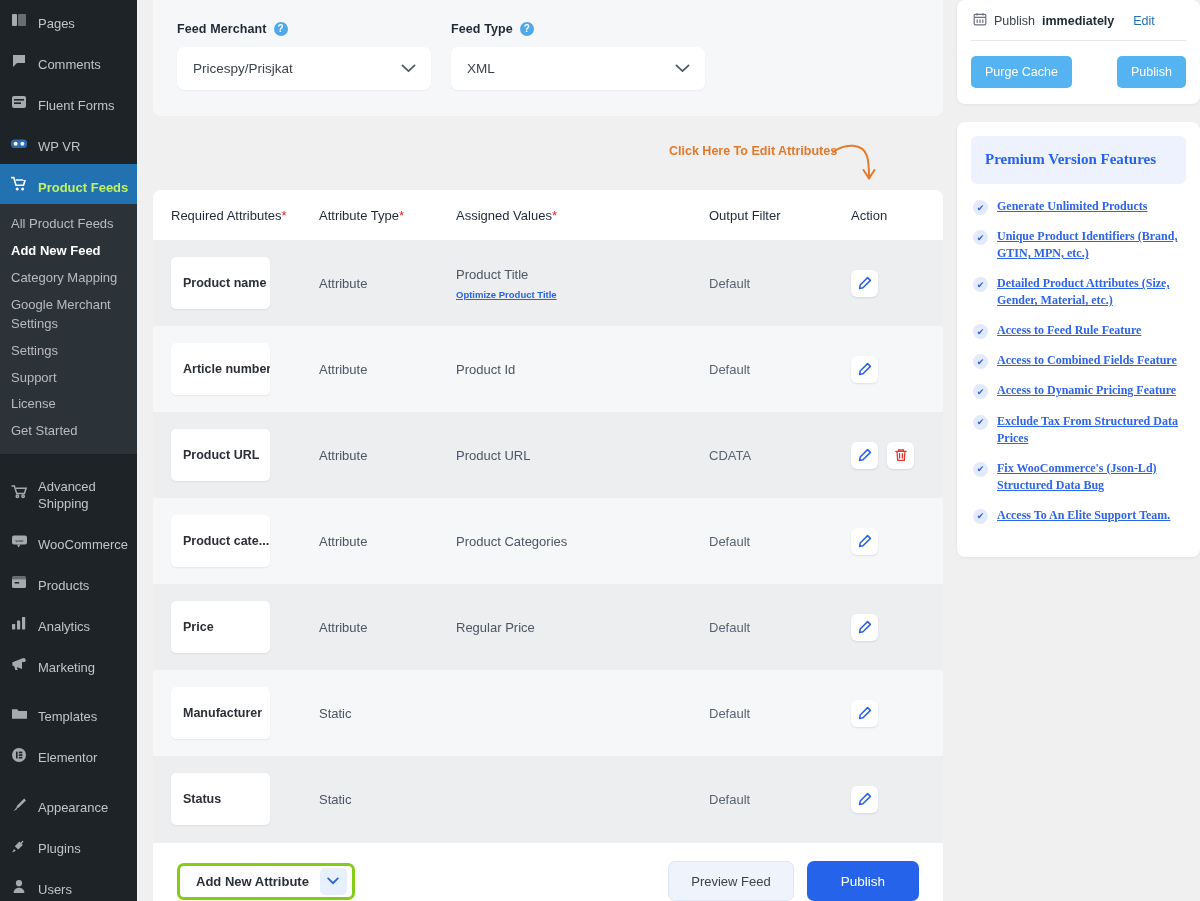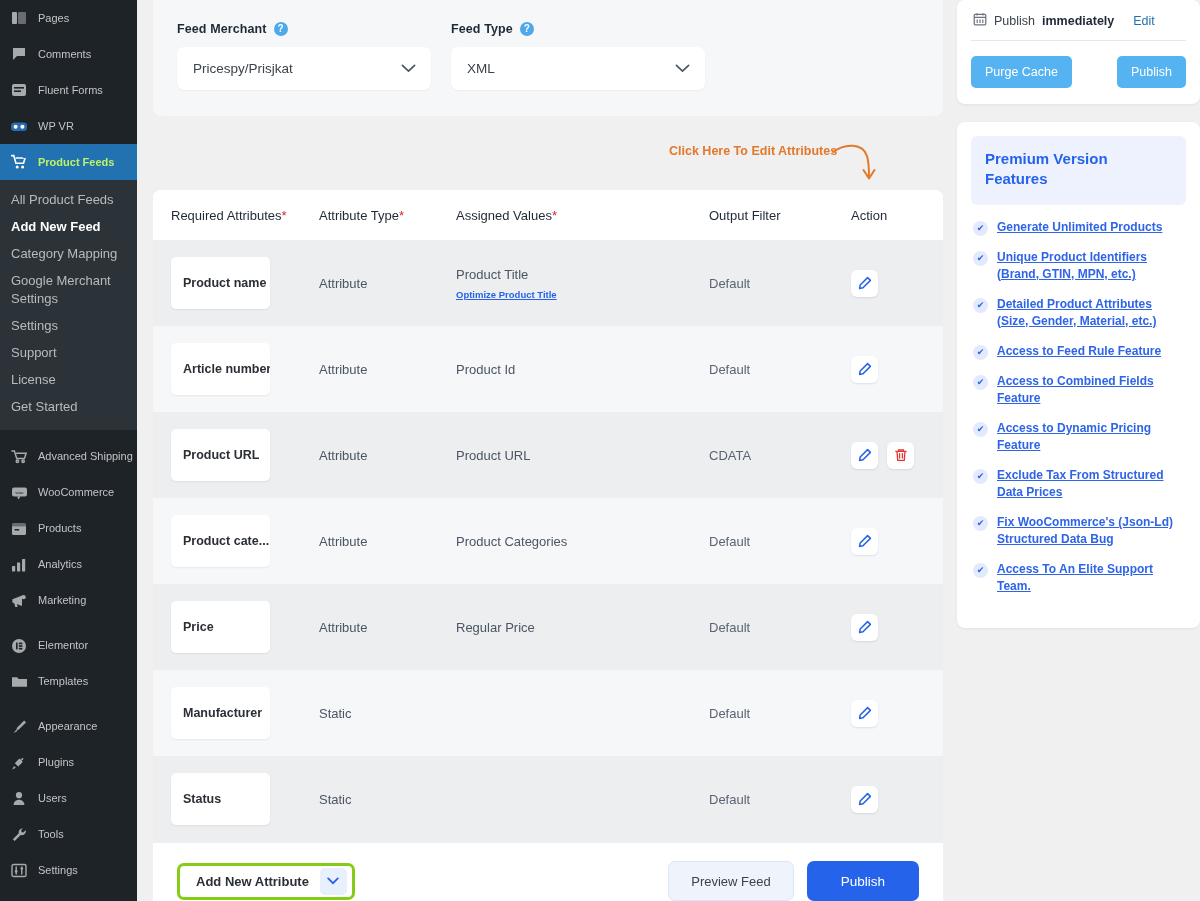--- a/index.html
+++ b/index.html
@@ -15,21 +15,21 @@
   .sidebar {
     width: 137px; flex: 0 0 137px; height: 901px;
     background: #1d2327; color: #c3c4c7;
     font-size: 13px; position: relative; overflow: hidden;
   }
   .menu-item {
     display: flex; align-items: center; gap: 9px;
     padding: 8px 0 8px 9px; line-height: 1.3;
     color: #c3c4c7; cursor: pointer;
   }
-  .menu-item .mlabel { font-size: 11px; }
+  .menu-item .mlabel { font-size: 13px; margin-top: 8px; }
   .menu-item.active {
     background: #2271b1; color: #bef264; font-weight: 700;
     position: relative;
   }
   .menu-item.active::after {
     content: ""; position: absolute; right: -8px; top: 50%;
     transform: translateY(-50%);
     border-top: 8px solid transparent; border-bottom: 8px solid transparent;
     border-right: 8px solid #f0f0f1;
   }
@@ -187,20 +187,21 @@
   .pub-btns { display: flex; justify-content: space-between; padding-top: 15px; }
   .btn-sky {
     background: #54B3F0; color: #fff; border-radius: 5px;
     height: 32px; display: flex; align-items: center; padding: 0 14px;
     font-size: 12.5px; cursor: pointer;
   }
 
   .prem-card {
     background: #fff; border-radius: 8px; padding: 14px 14px 20px 14px;
     box-shadow: 0 1px 3px rgba(16,24,40,.06);
+    font-family: Liberation Serif, serif;
   }
   .prem-head {
     background: #EEF2FE; border-radius: 6px; padding: 13px 14px 15px 14px;
     color: #2563EB; font-size: 15px; font-weight: 700; line-height: 1.35;
     margin-bottom: 14px;
   }
   .prem-item {
     display: flex; gap: 9px; align-items: flex-start; padding: 0 0 13px 2px;
   }
   .chk {
@@ -339,38 +340,38 @@
             <path d="M3.1 8.8l1.2 4.2h2.3l-1-4.2z"></path>
           </svg>
       </span>
       <span class="mlabel">Marketing</span>
     </div>
 
     <div class="sep"></div>
 
     <div class="menu-item">
       <span class="ico">
+        <svg width="17" height="13" viewBox="0 0 17 13" fill="currentColor">
+            <path d="M1 2.2h5.2l1.4 1.7h8.4v7.9H1z"></path>
+          </svg>
+      </span>
+      <span class="mlabel">Templates</span>
+    </div>
+
+    <div class="menu-item">
+      <span class="ico">
         <svg width="16" height="16" viewBox="0 0 16 16" fill="currentColor">
             <circle cx="8" cy="8" r="7"></circle>
             <rect x="5" y="4.6" width="1.6" height="6.8" fill="#1d2327"></rect>
             <rect x="7.8" y="4.6" width="3.6" height="1.7" fill="#1d2327"></rect>
             <rect x="7.8" y="7.2" width="3.6" height="1.7" fill="#1d2327"></rect>
             <rect x="7.8" y="9.8" width="3.6" height="1.7" fill="#1d2327"></rect>
           </svg>
       </span>
       <span class="mlabel">Elementor</span>
-    </div>
-
-    <div class="menu-item">
-      <span class="ico">
-        <svg width="17" height="13" viewBox="0 0 17 13" fill="currentColor">
-            <path d="M1 2.2h5.2l1.4 1.7h8.4v7.9H1z"></path>
-          </svg>
-      </span>
-      <span class="mlabel">Templates</span>
     </div>
 
     <div class="sep"></div>
 
     <div class="menu-item">
       <span class="ico">
         <svg width="16" height="16" viewBox="0 0 16 16" fill="currentColor">
             <path d="M14.4 1.6L7.2 8.8l-.8 2.6 2.6-.8 7.2-7.2z" transform="translate(-1.2,0)"></path>
             <path d="M5.4 10.4l-3 3.8 4-2.2z"></path>
           </svg>

